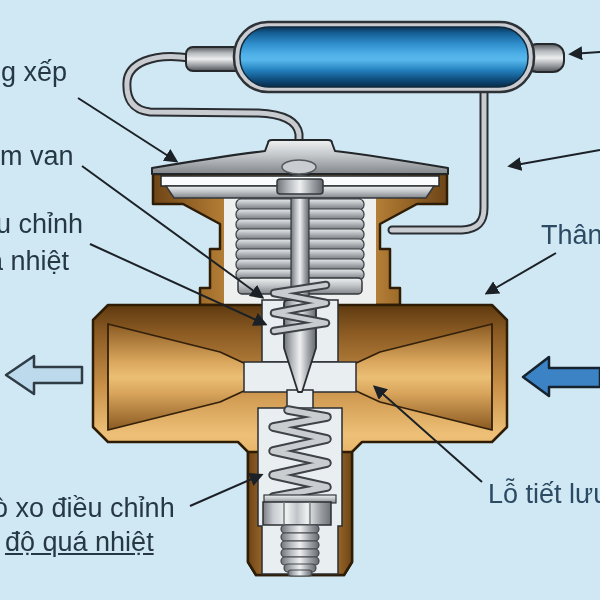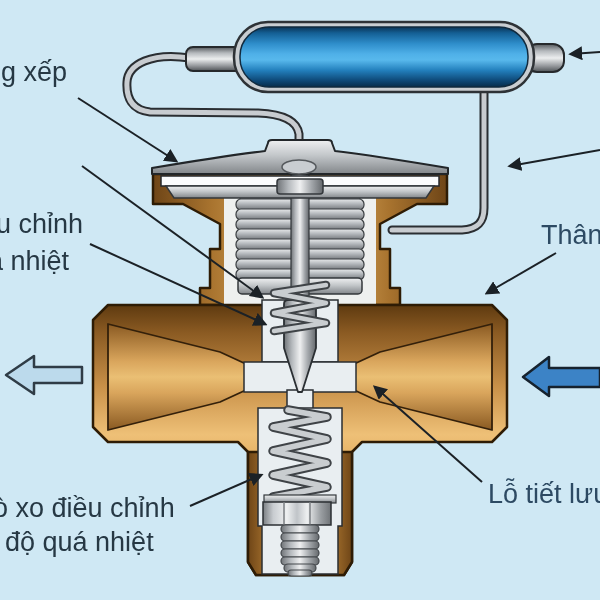--- a/index.html
+++ b/index.html
@@ -190,20 +190,21 @@
     <line x1="90" y1="244" x2="265" y2="324" marker-end="url(#ah)"></line>
     <line x1="556" y1="253" x2="487" y2="293" marker-end="url(#ah)"></line>
     <line x1="600" y1="150" x2="510" y2="166" marker-end="url(#ah)"></line>
     <line x1="600" y1="52" x2="571" y2="54" marker-end="url(#ah)"></line>
     <line x1="482" y1="482" x2="375" y2="387" marker-end="url(#ah)"></line>
     <line x1="190" y1="506" x2="261" y2="475" marker-end="url(#ah)"></line>
   </g>
 </svg>
 
   <div class="label" style="left:-14px; top:56px;">ng xếp</div>
+  <div class="label" style="left:0px;   top:140px;">m van</div>
   <div class="label" style="left:-4px;  top:208px;">u chỉnh</div>
   <div class="label" style="left:-12px; top:245px;">á nhiệt</div>
   <div class="label navy" style="left:541px; top:219px;">Thân</div>
   <div class="label navy" style="left:488px; top:478px;">Lỗ tiết lưu</div>
   <div class="label" style="left:-22px; top:492px;">Lò xo điều chỉnh</div>
-  <div class="label" style="left:5px;   top:526px;">độ quá nhiệt</div>
+  <div class="label" style="left:5px;   top:526px;text-decoration:underline;">độ quá nhiệt</div>
 
 </div>
 
 </body></html>

